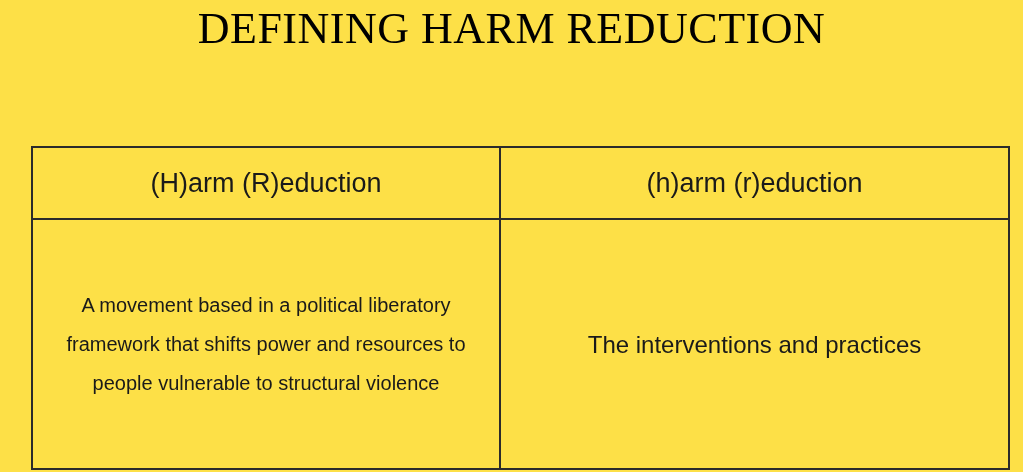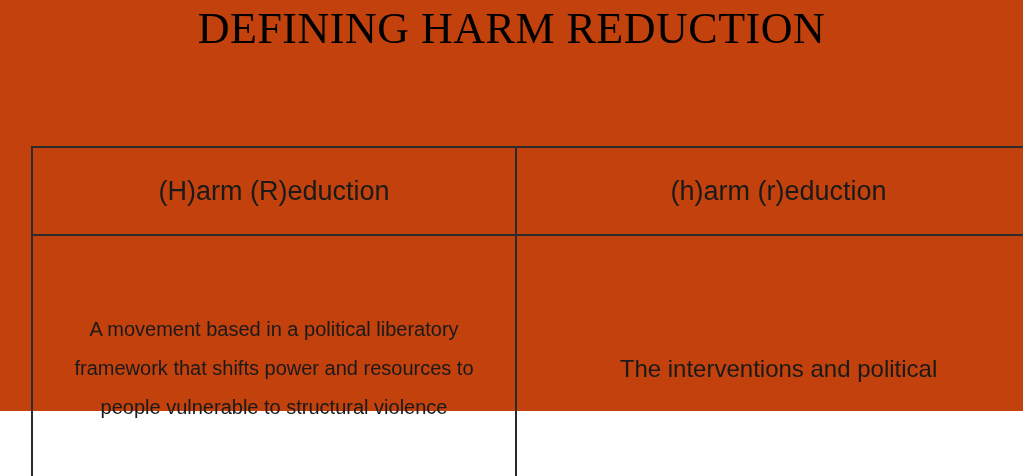--- a/index.html
+++ b/index.html
@@ -10,22 +10,22 @@
     width: 1023px;
     height: 476px;
     background: #ffffff;
     font-family: "Liberation Sans", sans-serif;
     color: #000000;
     overflow: hidden;
   }
   .slide {
     position: relative;
     width: 1023px;
-    height: 411px;
-    background: #c2410c;
+    height: 472px;
+    background: #fde047;
   }
   .slide-title {
     position: absolute;
     left: 0;
     top: 2px;
     width: 1023px;
     text-align: center;
     font-family: "Liberation Serif", serif;
     font-size: 44px;
     line-height: 54px;
@@ -41,21 +41,21 @@
   }
   table.def-table {
     border-collapse: collapse;
     width: 959px;
     table-layout: fixed;
   }
   table.def-table td {
     border: 2px solid #2b2b2b;
     vertical-align: middle;
     text-align: center;
-    padding: 12px;
+    padding: 4px;
   }
   td.col-left { width: 458px; }
   td.col-right { width: 499px; }
 
   .head-cell {
     height: 62px;
     font-size: 27px;
     line-height: 32px;
     color: #1a1a1a;
   }
@@ -93,20 +93,20 @@
           </td>
           <td class="col-right head-cell">
             <span class="cell-text">(h)arm (r)eduction</span>
           </td>
         </tr>
         <tr>
           <td class="col-left body-cell-left">
             <span class="cell-text">A movement based in a political liberatory framework that shifts power and resources to people vulnerable to structural violence</span>
           </td>
           <td class="col-right body-cell-right">
-            <span class="cell-text">The interventions and political</span>
+            <span class="cell-text">The interventions and practices</span>
           </td>
         </tr>
       </tbody>
     </table>
   </div>
 
 </div>
 
 </body></html>

